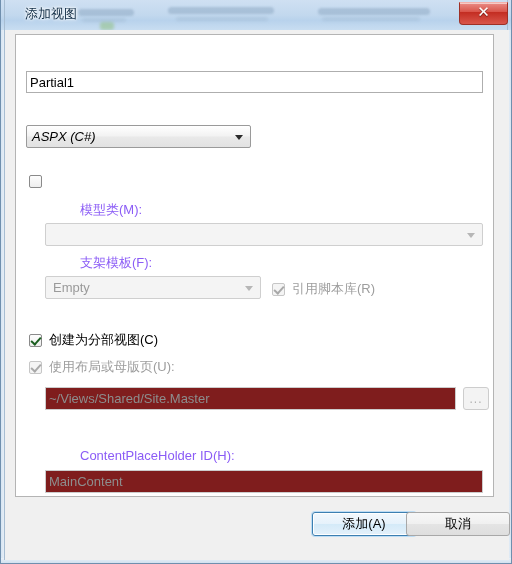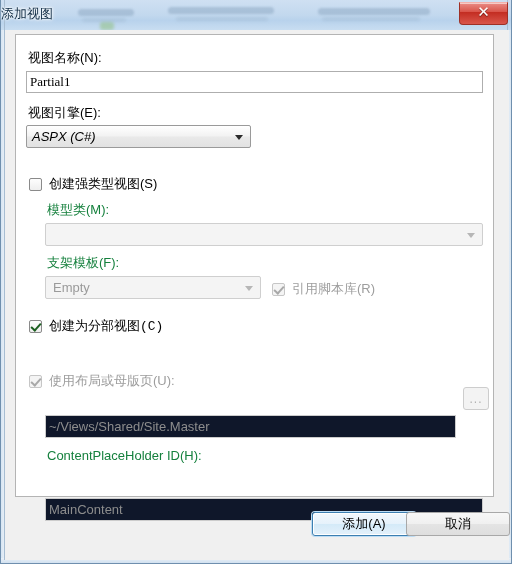--- a/index.html
+++ b/index.html
@@ -79,21 +79,21 @@
   }
 
   
   #titlebar {
     position: absolute;
     left: 0; top: 0;
     width: 512px; height: 34px;
   }
   #title-text {
     position: absolute;
-    left: 0; top: 5px;
+    left: 24px; top: 5px;
     font-size: 13px;
     color: #0d2a44;
     text-shadow: 0 0 3px #ffffff, 0 0 5px #ffffff, 0 0 2px #ffffff;
     white-space: nowrap;
   }
   #close-button {
     position: absolute;
     right: 5px; top: 2px;
     width: 47px; height: 21px;
     border-radius: 0 0 4px 4px;
@@ -135,39 +135,38 @@
     box-sizing: border-box;
   }
 
   
   .label {
     position: absolute;
     font-size: 13px;
     color: #000000;
     white-space: nowrap;
   }
-  .label.disabled { color: #15803d; }
+  .label.disabled { color: #8b5cf6; margin-left: 33px; }
 
   .textbox {
     position: absolute;
     box-sizing: border-box;
     background: #ffffff;
     border: 1px solid #aeaeae;
     font-size: 13px;
     color: #000000;
     padding: 0 3px;
     display: flex;
     align-items: center;
     height: 22px;
   }
   .textbox.disabled {
-    background: #0f172a;
+    background: #7f1d1d;
     border-color: #cccccc;
     color: #8d8d8d;
-    margin-top: 28px;
   }
 
   .combo {
     position: absolute;
     box-sizing: border-box;
     height: 23px;
     background: linear-gradient(to bottom, #ffffff 0%, #f2f2f2 48%, #e9e9e9 52%, #e2e2e2 100%);
     border: 1px solid #9a9a9a;
     border-radius: 2px;
     font-size: 13px;
@@ -292,57 +291,54 @@
     <div id="title-text">添加视图</div>
     <div id="close-button">
       <div class="x">✕</div>
     </div>
   </div>
 
   <div id="dialog-body">
 
     <div id="content-panel">
 
-      <div class="label" style="left:12px; top:14px;">视图名称(N):</div>
-      <div class="textbox" style="left:10px; top:36px; width:457px;font-family:Liberation Serif, serif;" placeholder="">Partial1</div>
-
-      <div class="label" style="left:12px; top:69px;">视图引擎(E):</div>
+      <div class="textbox" style="left:10px; top:36px; width:457px;" placeholder="">Partial1</div>
+
       <div class="combo" style="left:10px; top:90px; width:225px;font-style:italic;">
         <span>ASPX (C#)</span>
         <span class="arrow"></span>
       </div>
 
       <div class="checkrow" style="left:13px; top:140px;">
         <span class="checkbox"></span>
-        <span>创建强类型视图(S)</span>
       </div>
 
       <div class="label disabled" style="left:31px; top:166px;">模型类(M):</div>
       <div class="combo disabled" style="left:29px; top:188px; width:438px;">
         <span></span>
         <span class="arrow"></span>
       </div>
 
       <div class="label disabled" style="left:31px; top:219px;">支架模板(F):</div>
       <div class="combo disabled" style="left:29px; top:241px; width:216px;">
         <span>Empty</span>
         <span class="arrow"></span>
       </div>
 
       <div class="checkrow disabled" style="left:256px; top:245px;">
         <span class="checkbox checked"></span>
         <span>引用脚本库(R)</span>
       </div>
 
-      <div class="checkrow" style="left:13px; top:282px;font-family:Liberation Mono, monospace;">
+      <div class="checkrow" style="left:13px; top:296px;">
         <span class="checkbox checked"></span>
         <span>创建为分部视图(C)</span>
       </div>
 
-      <div class="checkrow disabled" style="left:13px; top:323px;margin-top:14px;">
+      <div class="checkrow disabled" style="left:13px; top:323px;">
         <span class="checkbox checked"></span>
         <span>使用布局或母版页(U):</span>
       </div>
 
       <div class="textbox disabled" style="left:29px; top:352px; width:411px; height:23px;">~/Views/Shared/Site.Master</div>
       <div class="browse-button" style="left:447px; top:352px;">...</div>
 
       <div class="label disabled" style="left:31px; top:413px;">ContentPlaceHolder ID(H):</div>
       <div class="textbox disabled" style="left:29px; top:435px; width:438px; height:23px;">MainContent</div>
 

